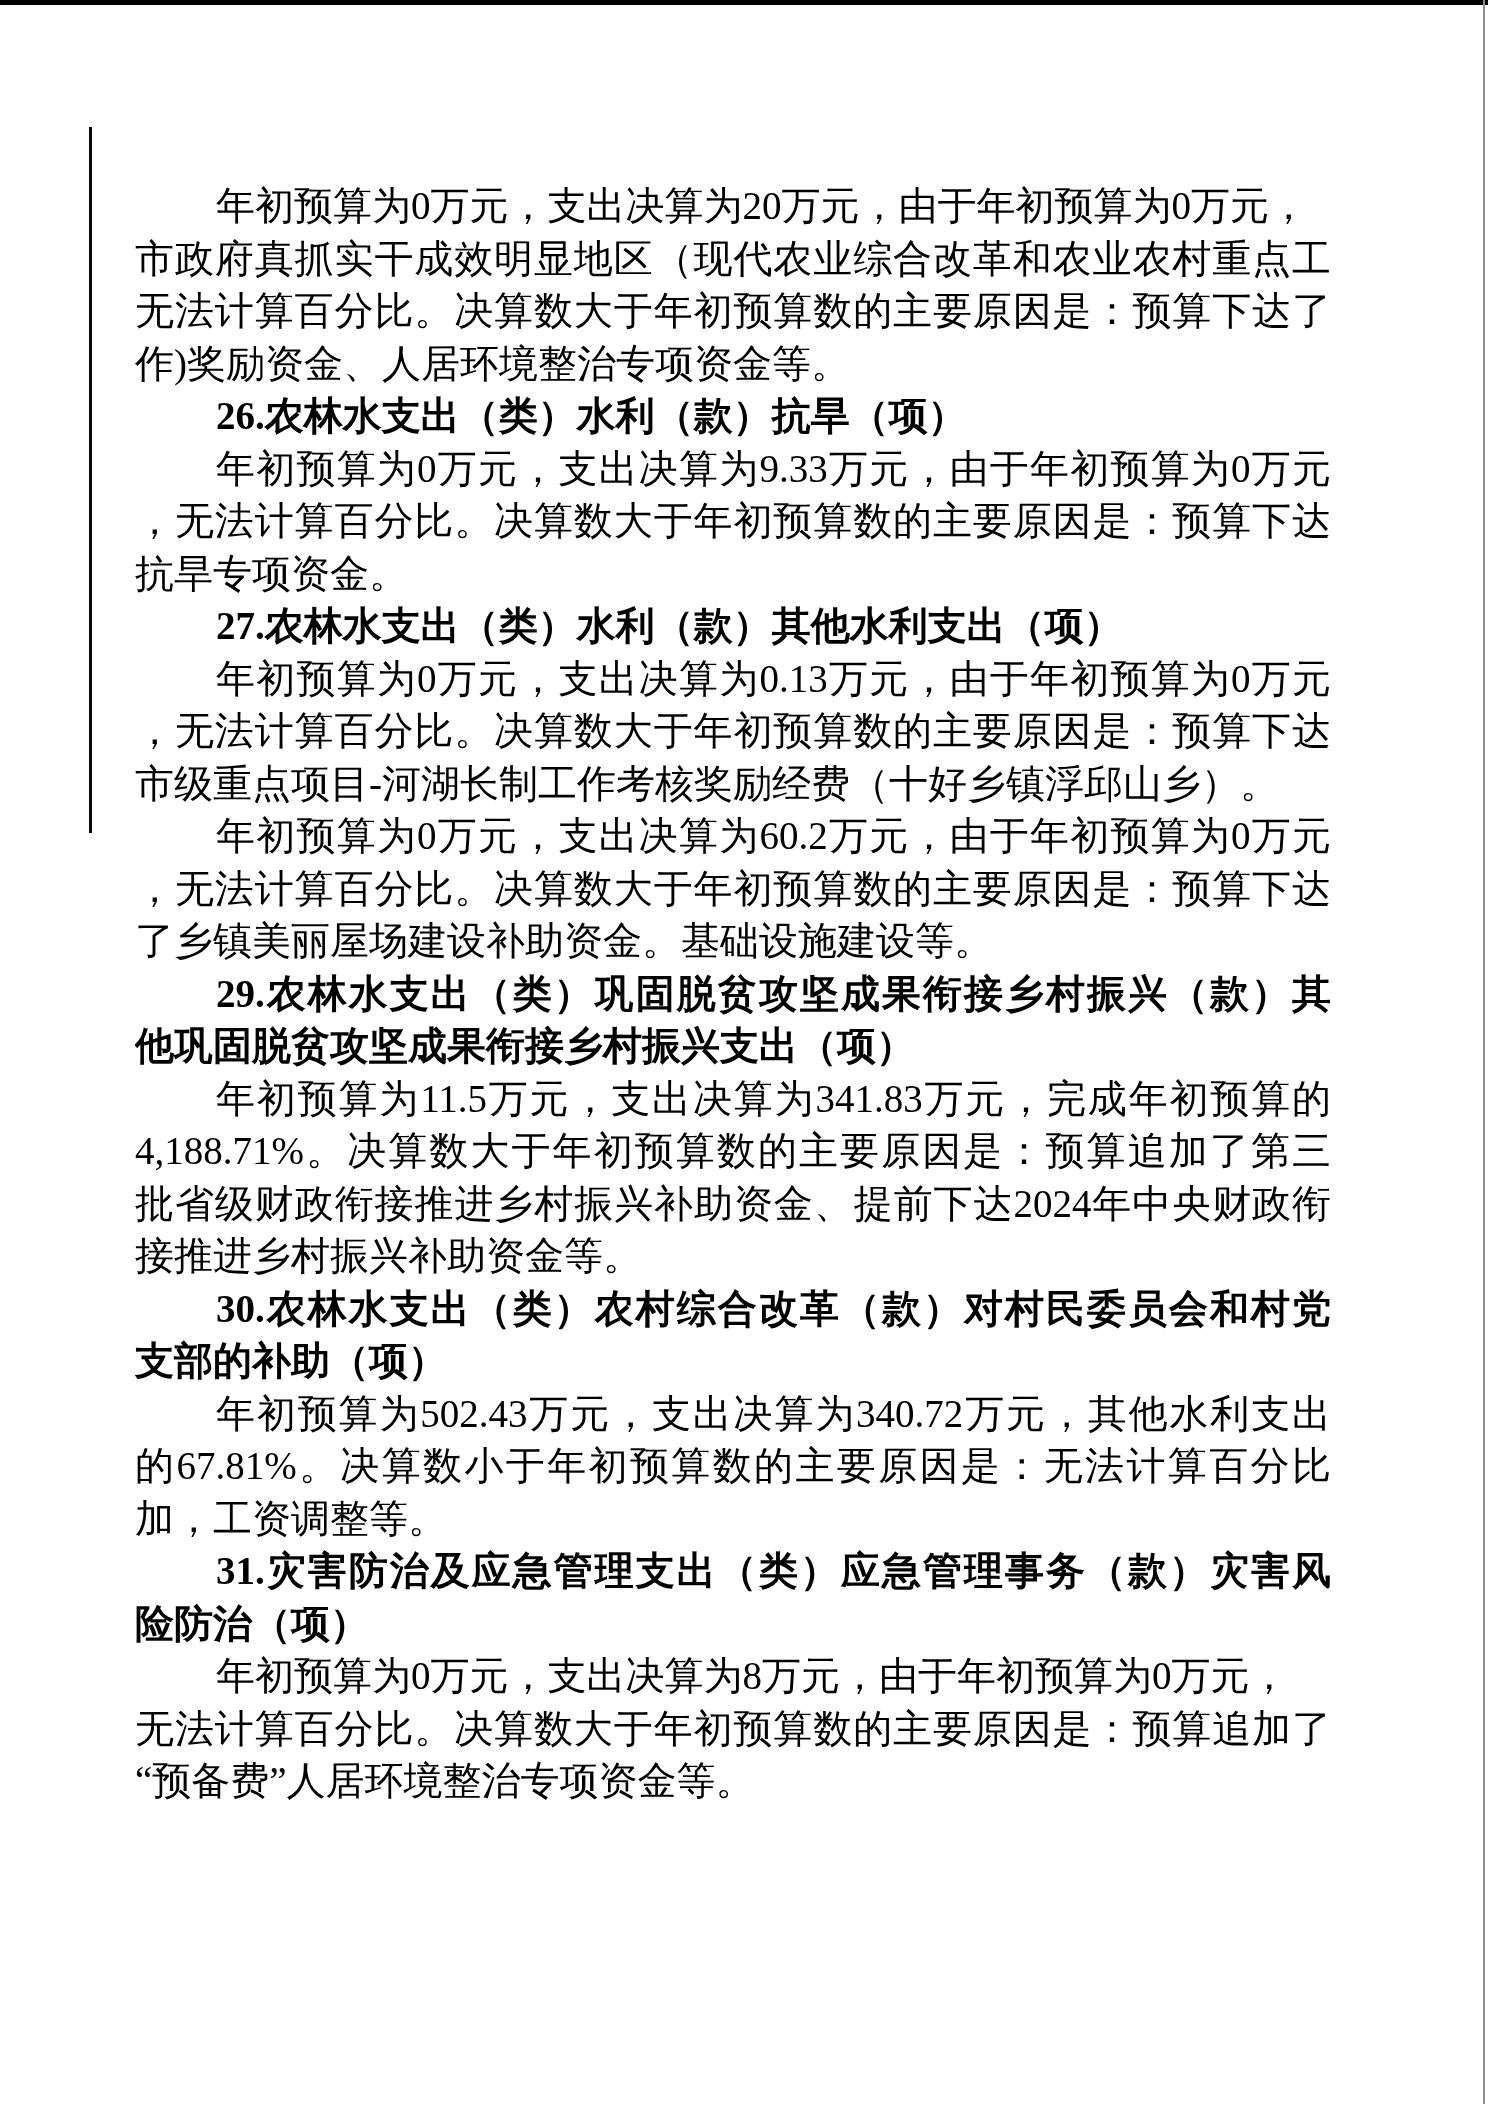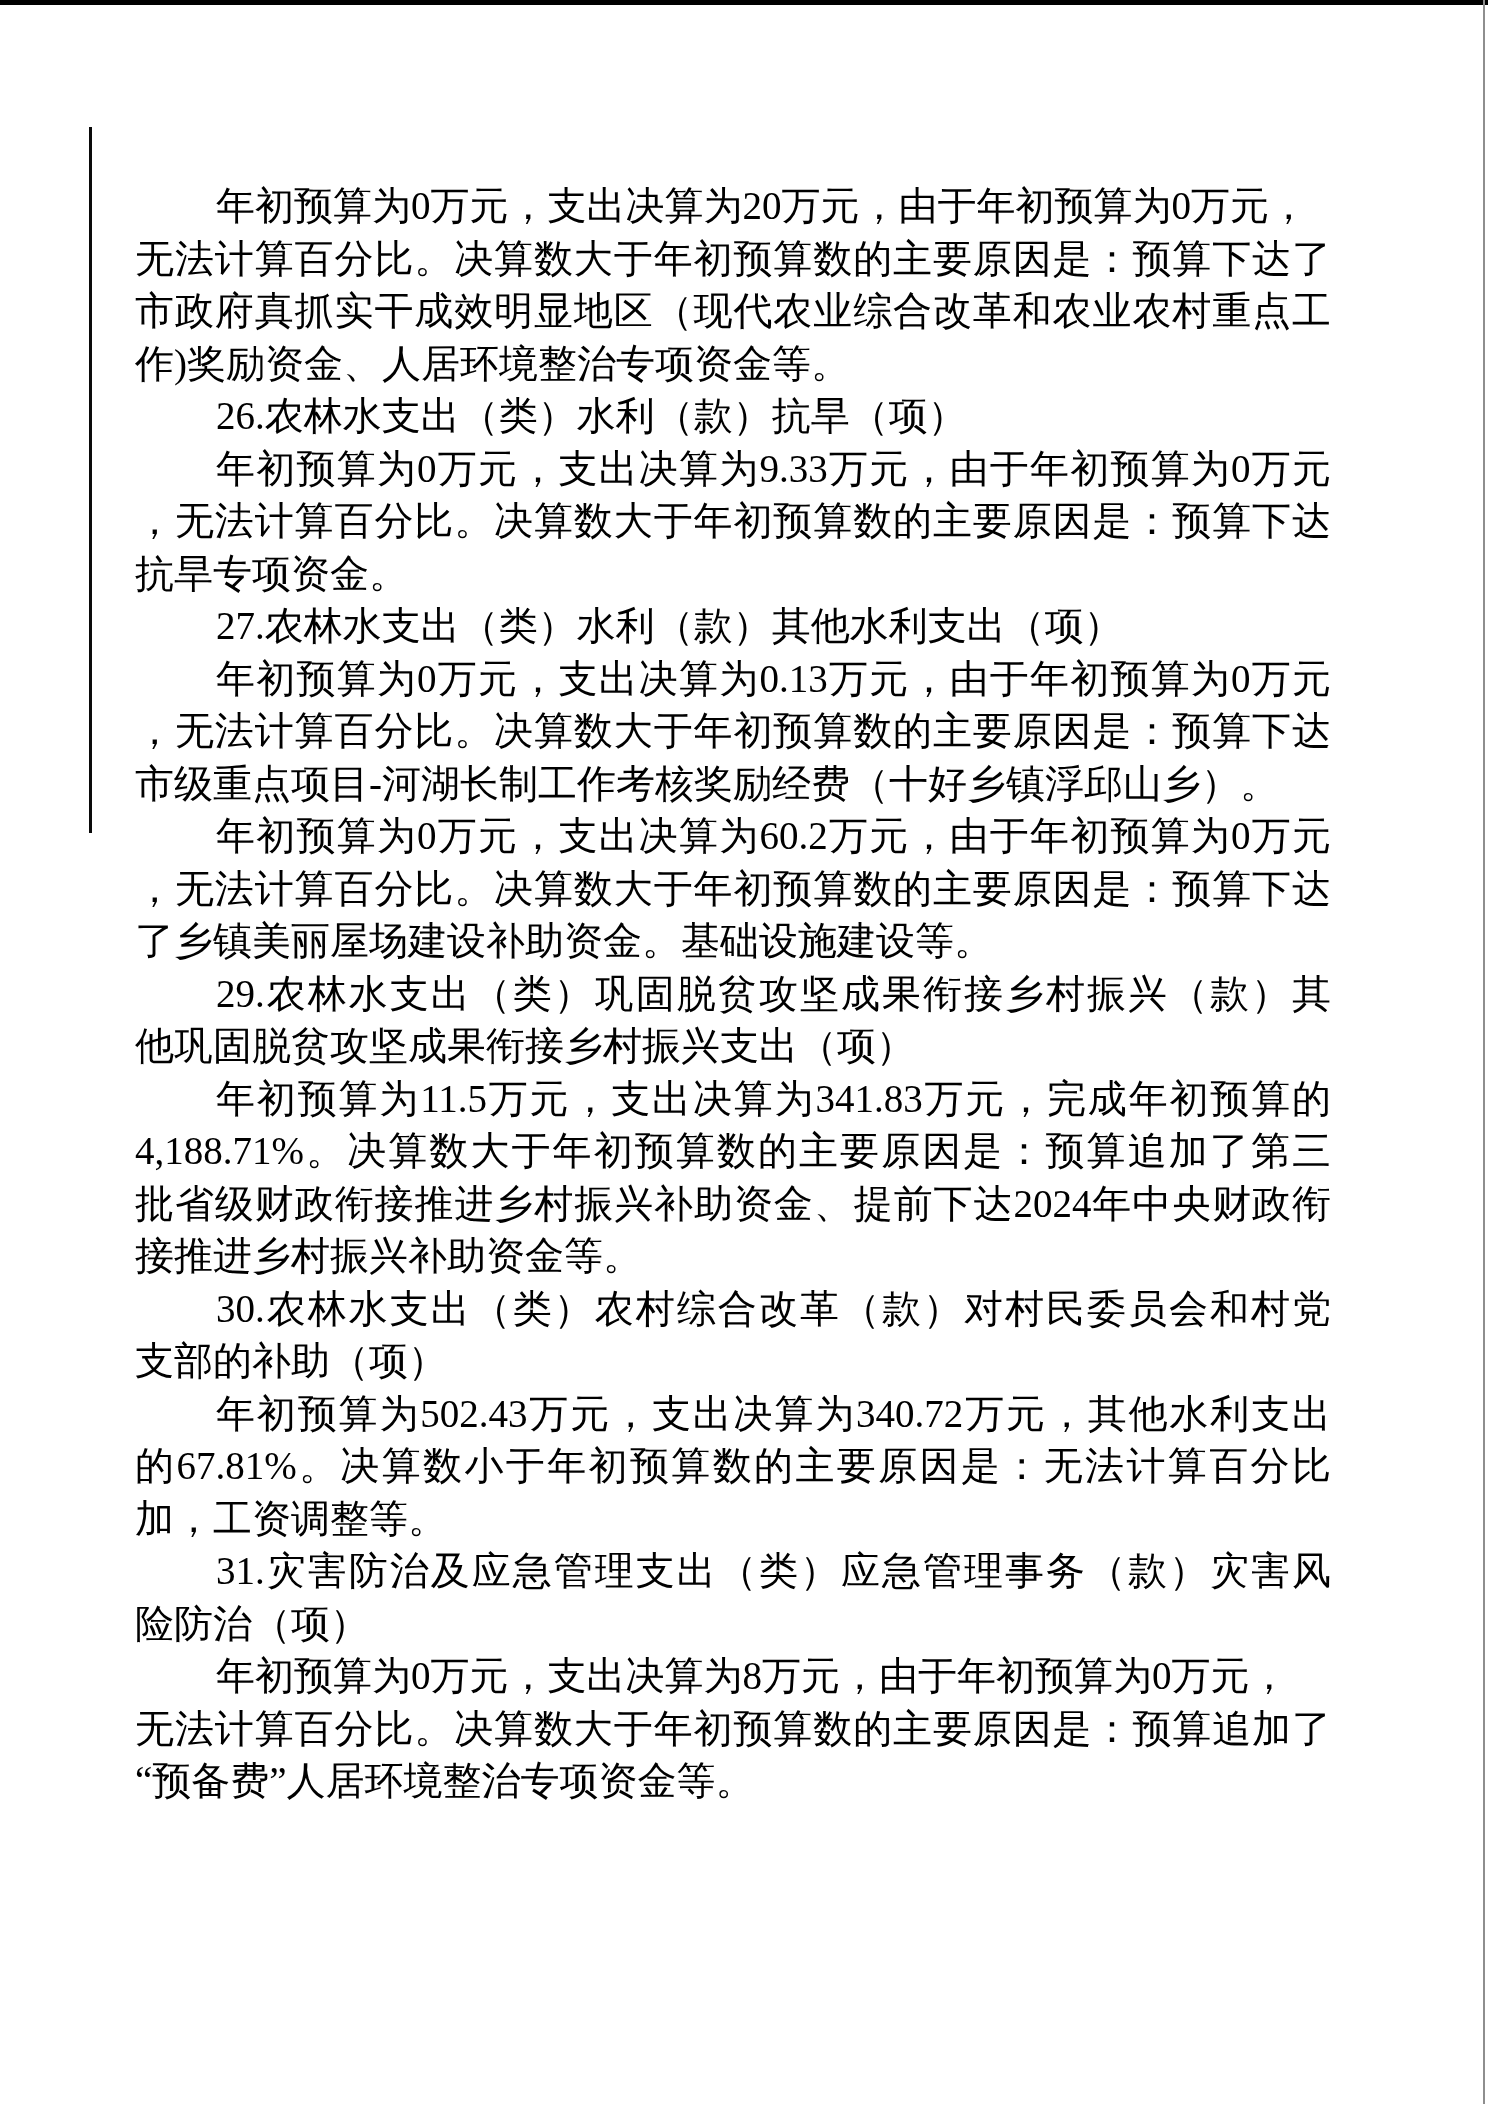--- a/index.html
+++ b/index.html
@@ -30,34 +30,34 @@
     line-height: 52.5px;
     font-size: 39px;
     letter-spacing: 0;
     text-align: justify;
     text-align-last: left;
     overflow: hidden;
     white-space: normal;
   }
   .line.j { text-align-last: justify; }
   .line.indent { padding-left: 81px; }
-  .section.heading .line { font-weight: normal; }
+  .section.heading .line { font-weight: bold; }
 </style>
 </head>
 <body>
 
 <div class="page">
   <div class="top-bar"></div>
   <div class="left-line"></div>
   <div class="right-line"></div>
   <div class="doc">
       <div class="section paragraph">
         <div class="line indent">年初预算为0万元，支出决算为20万元，由于年初预算为0万元，</div>
+        <div class="line j">市政府真抓实干成效明显地区（现代农业综合改革和农业农村重点工</div>
         <div class="line j">无法计算百分比。决算数大于年初预算数的主要原因是：预算下达了</div>
-        <div class="line j">市政府真抓实干成效明显地区（现代农业综合改革和农业农村重点工</div>
         <div class="line">作)奖励资金、人居环境整治专项资金等。</div>
       </div>
       <div class="section heading">
         <div class="line indent">26.农林水支出（类）水利（款）抗旱（项）</div>
       </div>
       <div class="section paragraph">
         <div class="line indent j">年初预算为0万元，支出决算为9.33万元，由于年初预算为0万元</div>
         <div class="line j">，无法计算百分比。决算数大于年初预算数的主要原因是：预算下达</div>
         <div class="line">抗旱专项资金。</div>
       </div>

